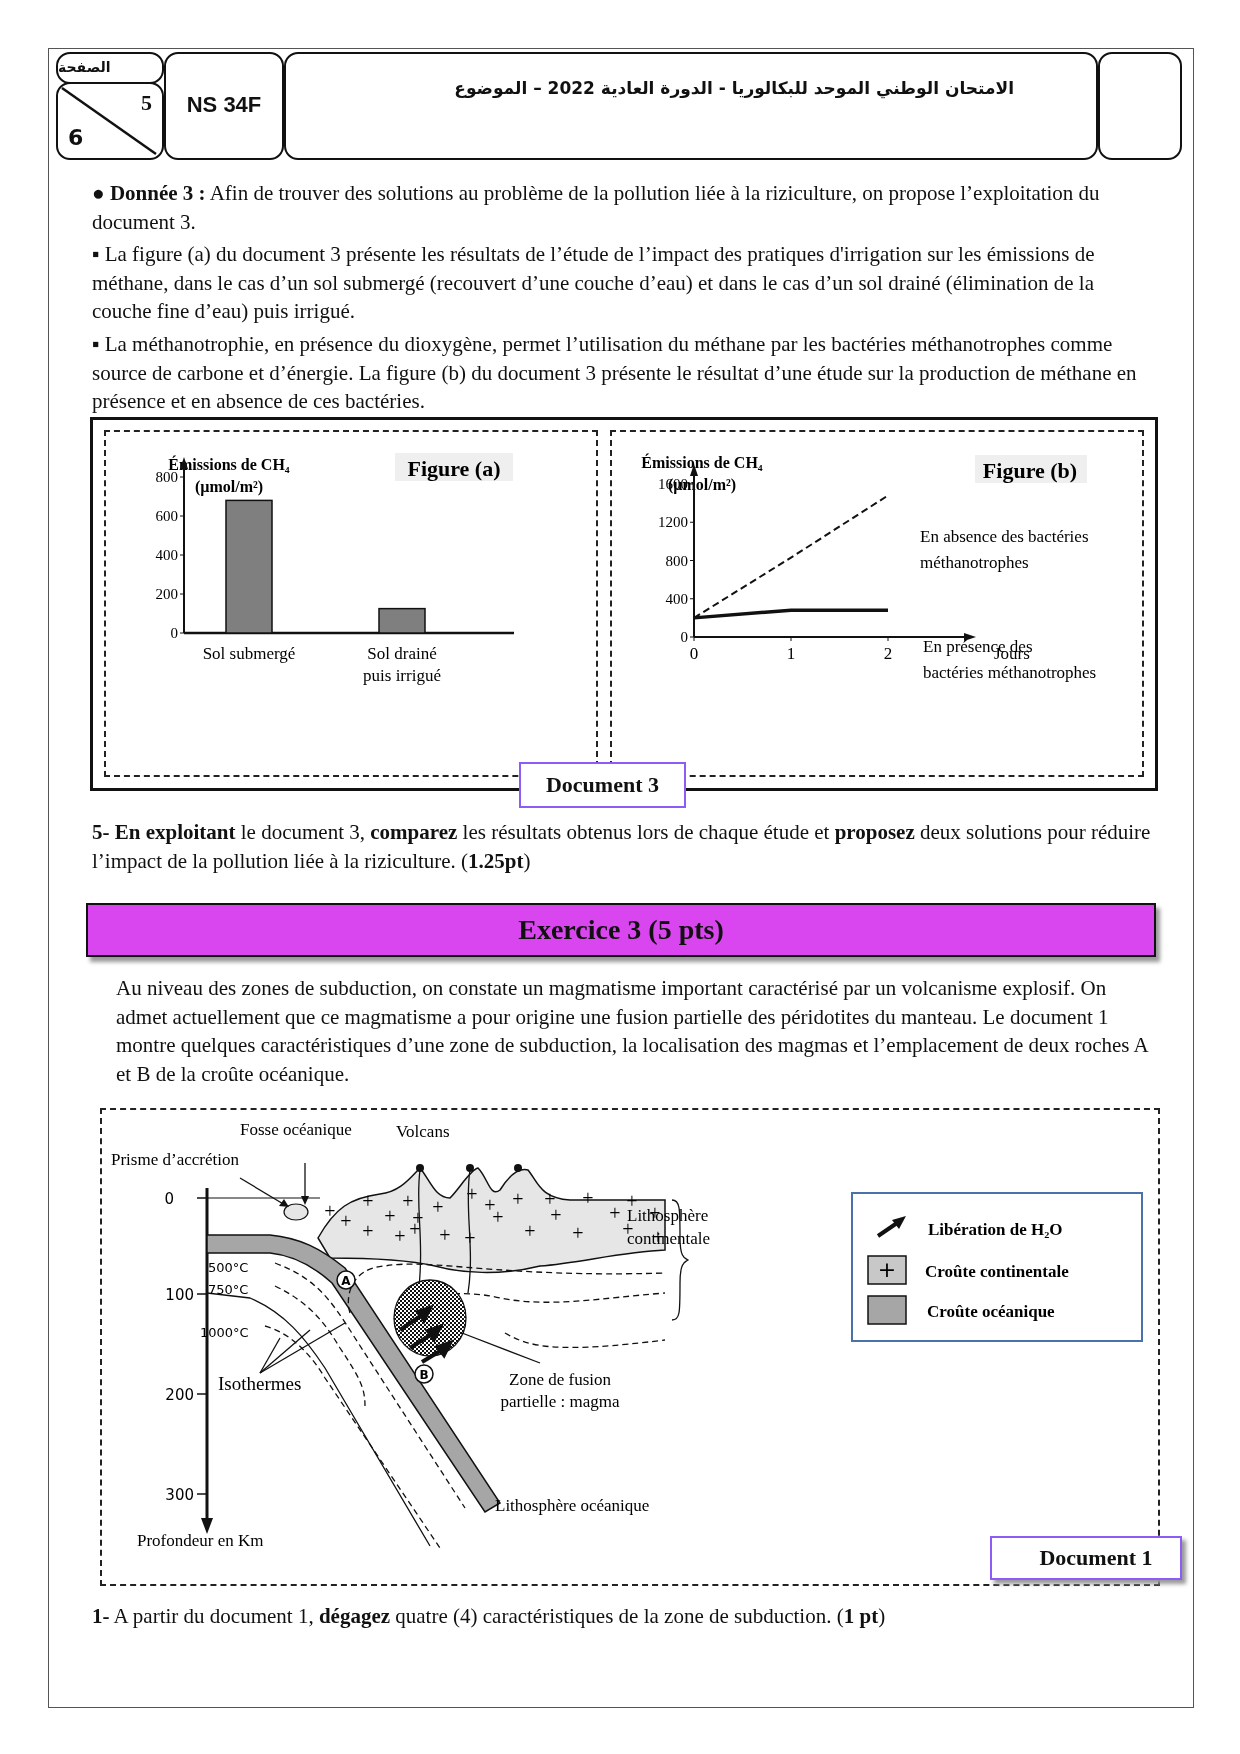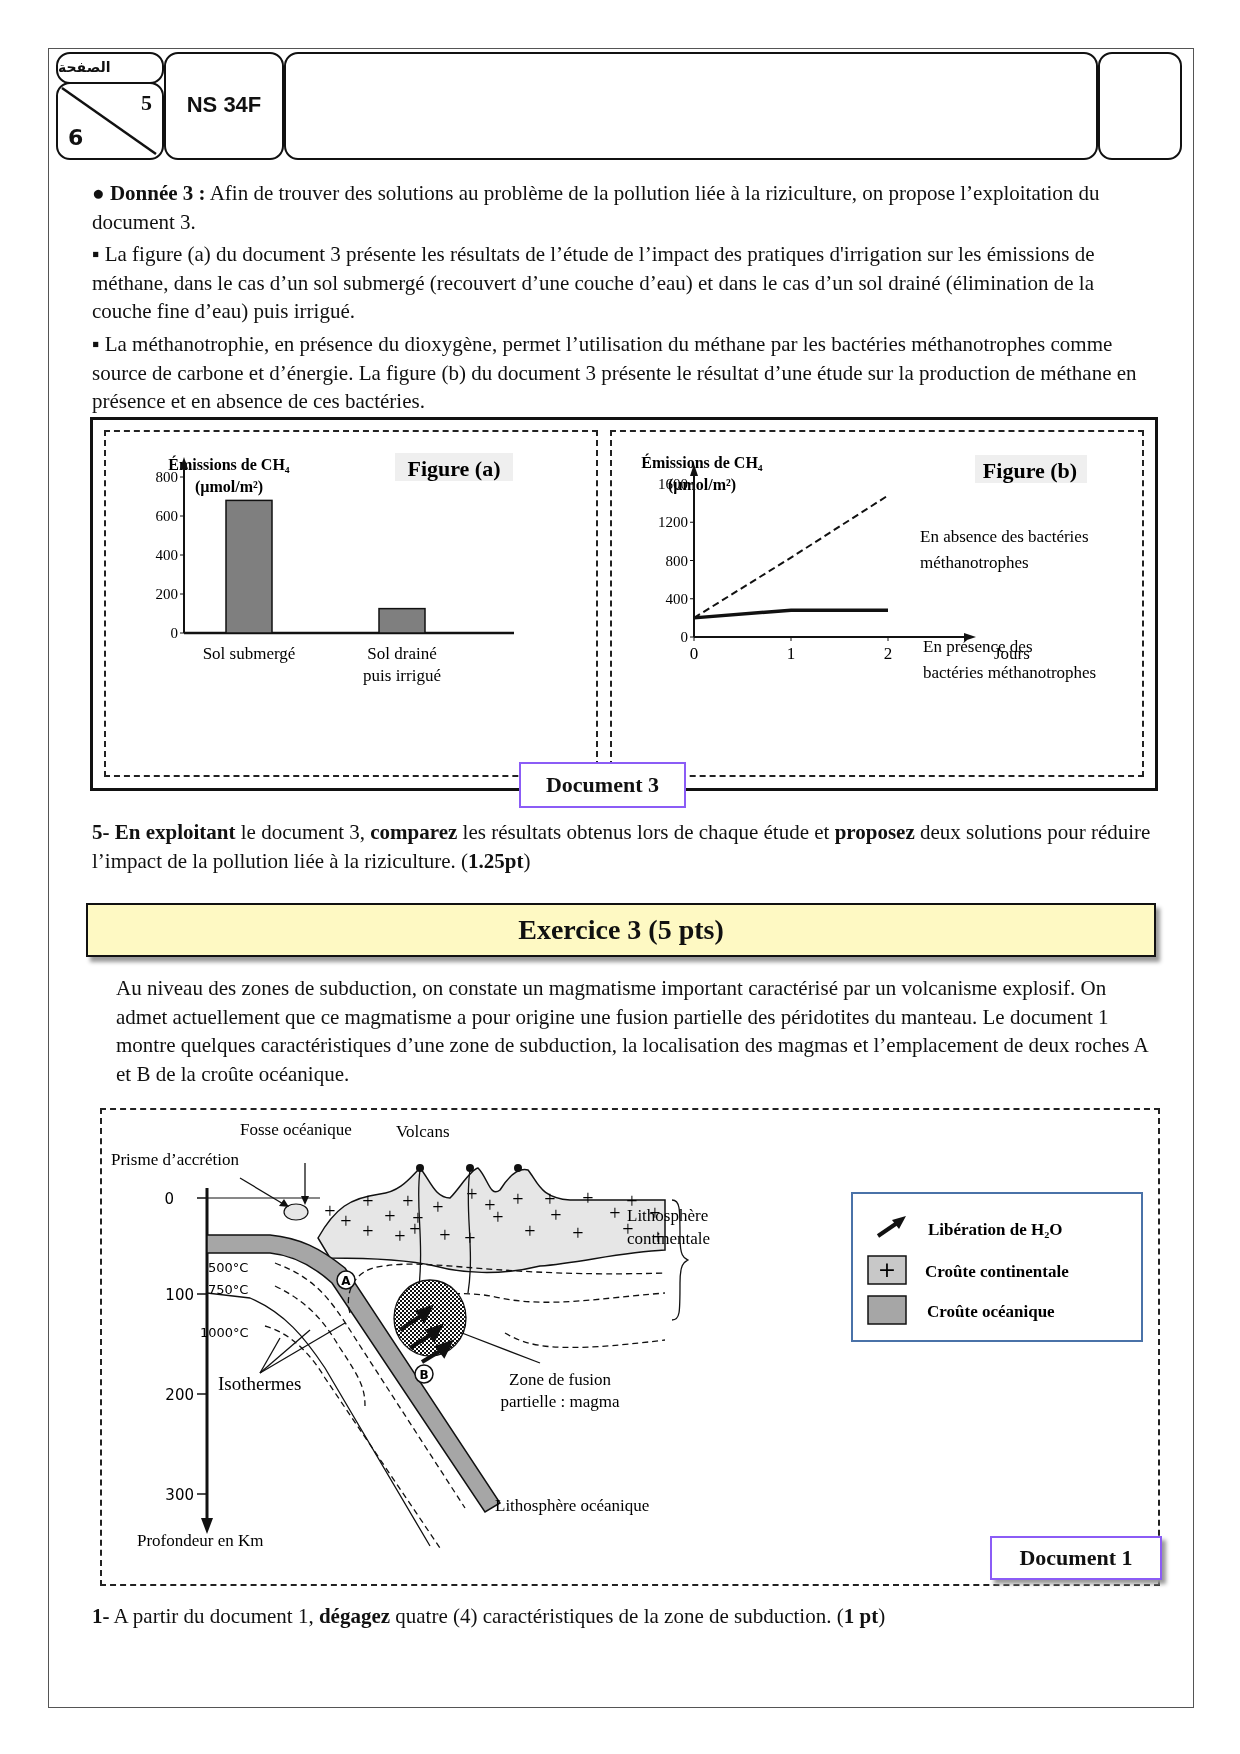--- a/index.html
+++ b/index.html
@@ -19,21 +19,21 @@
   .hdr-right { position:absolute; left:1098px; top:54px; width:82px; height:102px; }
 
   .para { position:absolute; font-size:21px; line-height:28.6px; }
   .para p { margin:4px; }
   b { font-weight:bold; }
 
   
   .doc3-outer { position:absolute; left:90px; top:417px; width:1062px; height:368px; border:3.5px solid #111; }
   .dash { position:absolute; border:2px dashed #222; }
   .doc-label { position:absolute; background:#fff; border:2px solid #8b5cf6; font-weight:bold; font-size:22px; text-align:center; }
-  .exercise { position:absolute; left:86px; top:903px; width:1066px; height:50px; border:2px solid #111; box-shadow:4px 5px 4px #999; font-size:28px; font-weight:bold; text-align:center; line-height:50px; background:#fef9c3; }
+  .exercise { position:absolute; left:86px; top:903px; width:1066px; height:50px; border:2px solid #111; box-shadow:4px 5px 4px #999; font-size:28px; font-weight:bold; text-align:center; line-height:50px; background:#d946ef; }
   svg text { font-family:"Liberation Serif", serif; }
   .sans { font-family:"DejaVu Sans", sans-serif; }
 </style>
 </head>
 <body>
 
 <div class="page-frame"></div>
 
 <div class="hbox" style="left:56px;top:52px;width:104px;height:28px;"></div>
 <div class="hdr-label">الصفحة</div>
@@ -42,20 +42,21 @@
   <svg width="102" height="72">
       <line x1="4" y1="4" x2="98" y2="70" stroke="#111" stroke-width="2.5"></line>
     </svg>
   <span class="pg-cur">5</span>
   <span class="pg-tot">6</span>
 </div>
 <div class="hbox" style="left:164px;top:52px;width:116px;height:104px;"></div>
 <div class="hdr-code">NS 34F</div>
 <div class="hbox" style="left:284px;top:52px;width:810px;height:104px;"></div>
 <div class="hdr-title">
+  <div class="l1">الامتحان الوطني الموحد للبكالوريا - الدورة العادية 2022 – الموضوع</div>
 </div>
 <div class="hbox hdr-right" style="left:1098px;top:52px;width:80px;height:104px;"></div>
 
 <div class="para" style="left:88px;top:175px;width:1070px;">
   <p><b>● Donnée 3 :</b><span> Afin de trouver des solutions au problème de la pollution liée à la riziculture, on propose l’exploitation du document 3.</span></p>
   <p>▪ La figure (a) du document 3 présente les résultats de l’étude de l’impact des pratiques d'irrigation sur les émissions de méthane, dans le cas d’un sol submergé (recouvert d’une couche d’eau) et dans le cas d’un sol drainé (élimination de la couche fine d’eau) puis irrigué.</p>
   <p>▪ La méthanotrophie, en présence du dioxygène, permet l’utilisation du méthane par les bactéries méthanotrophes comme source de carbone et d’énergie. La figure (b) du document 3 présente le résultat d’une étude sur la production de méthane en présence et en absence de ces bactéries.</p>
 </div>
 
 <div class="doc3-outer"></div>
@@ -268,17 +269,17 @@
     <line x1="778" y1="128" x2="800" y2="113" stroke="#111" stroke-width="4"></line>
       <polygon points="806,108 792,112 799,121" fill="#111"></polygon>
   </g>
   <text x="828" y="127" font-size="17" font-weight="bold">Libération de H₂O</text>
   <rect x="768" y="148" width="38" height="28" fill="#c8c8c8" stroke="#111" stroke-width="1.5"></rect>
   <text class="sans" x="787" y="169" font-size="22" text-anchor="middle">+</text>
   <text x="825" y="169" font-size="17" font-weight="bold">Croûte continentale</text>
   <rect x="768" y="188" width="38" height="28" fill="#a6a6a6" stroke="#111" stroke-width="1.5"></rect>
   <text x="827" y="209" font-size="17" font-weight="bold">Croûte océanique</text>
 </svg>
-<div class="doc-label" style="left:990px;top:1536px;width:168px;height:40px;line-height:40px;box-shadow:4px 4px 4px #999;">Document 1</div>
+<div class="doc-label" style="left:990px;top:1536px;width:168px;height:40px;line-height:40px;box-shadow:4px 4px 4px #999;padding-left:20px;">Document 1</div>
 
 <div class="para" style="left:88px;top:1598px;width:1070px;">
   <p><b>1-</b><span> A partir du document 1, </span><b>dégagez</b><span> quatre (4) caractéristiques de la zone de subduction. (</span><b>1 pt</b><span>)</span></p>
 </div>
 
 </body></html>

